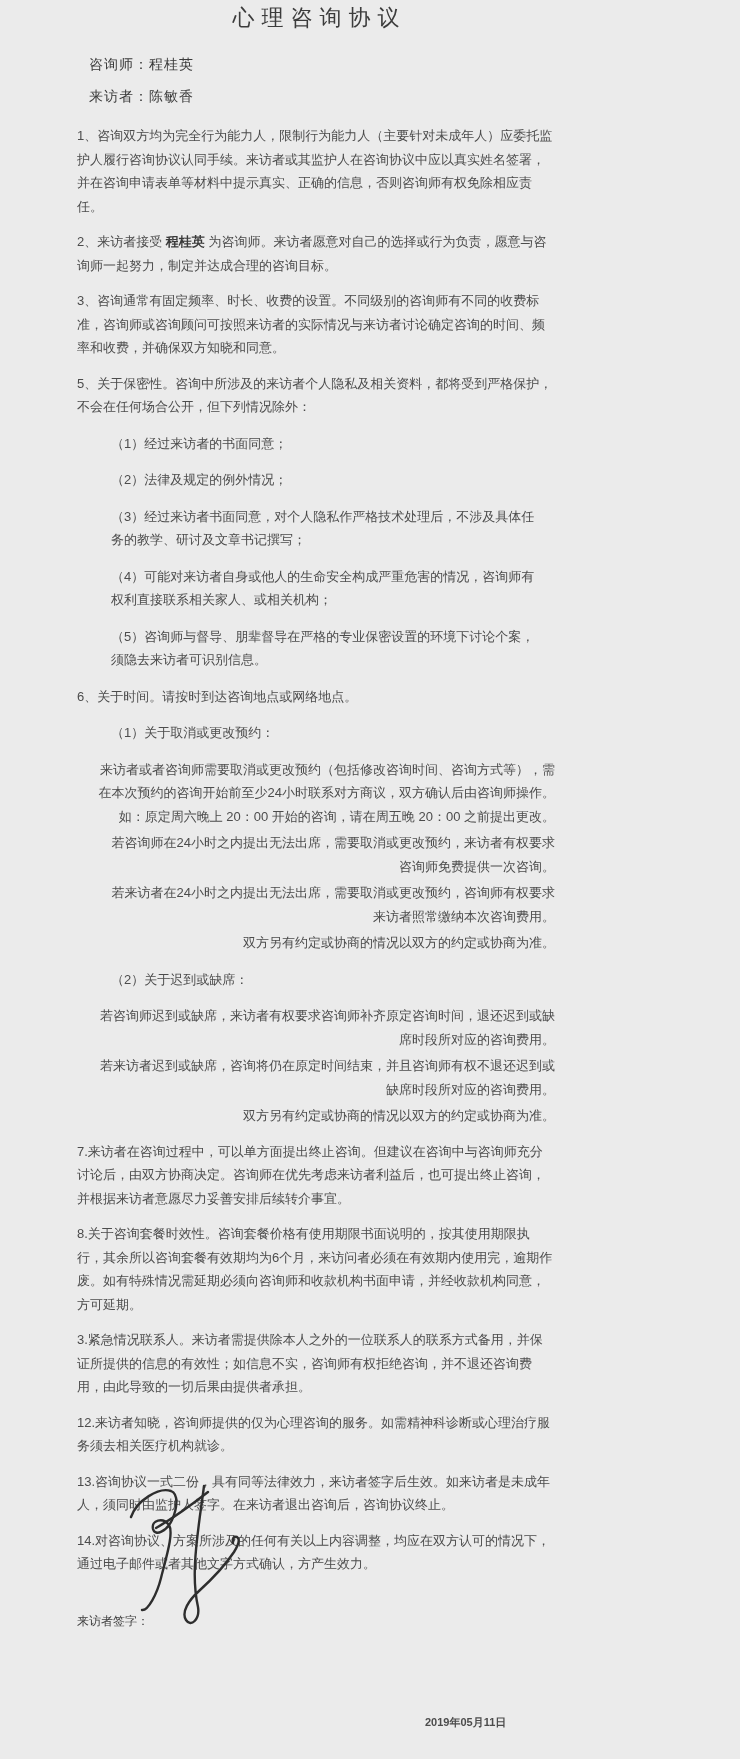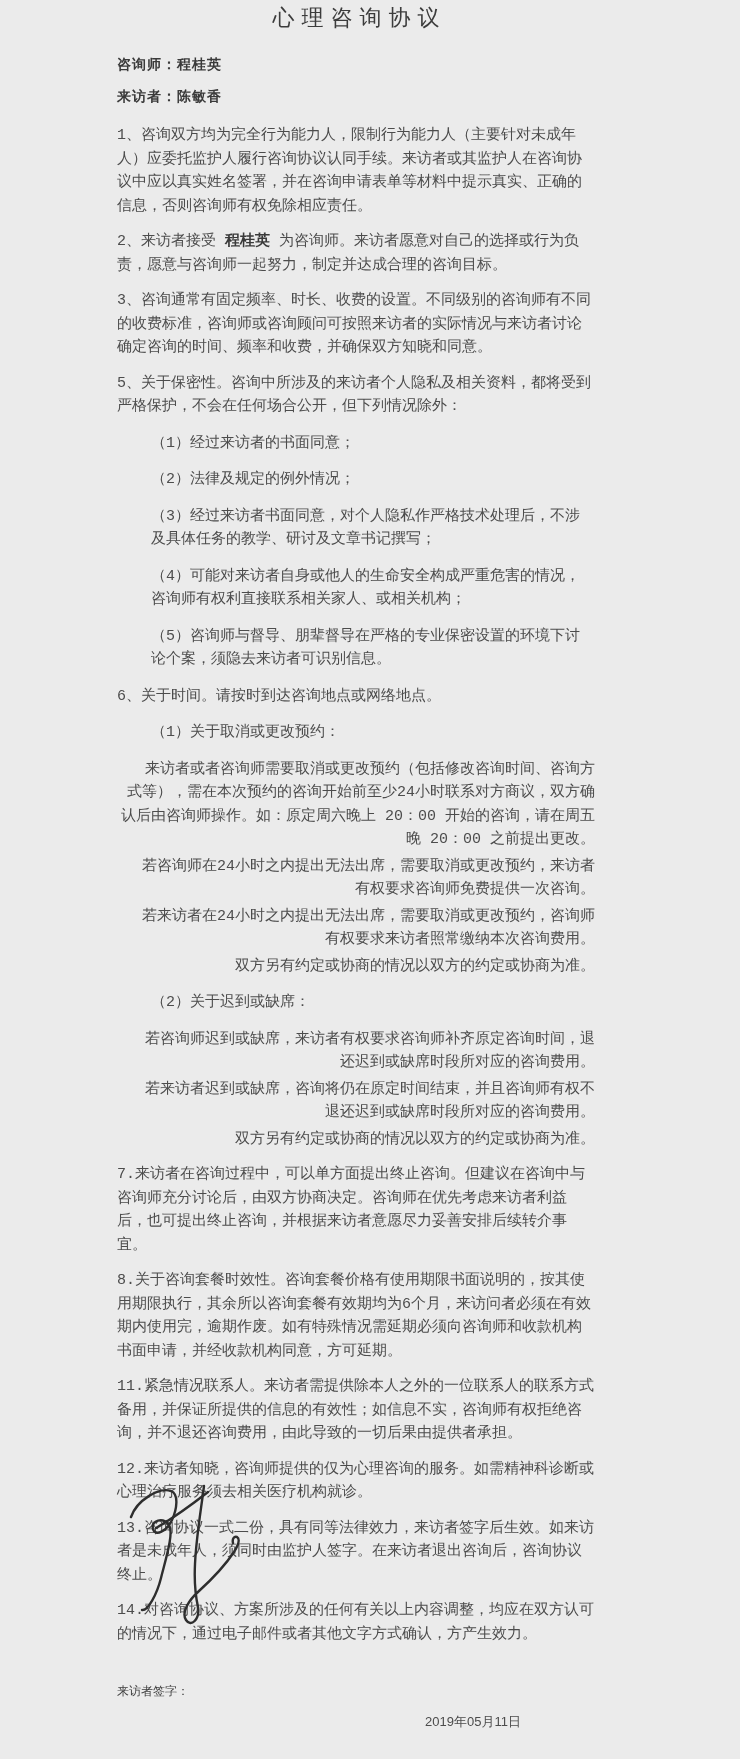--- a/index.html
+++ b/index.html
@@ -2,50 +2,50 @@
 <html lang="zh"><head>
 <meta charset="utf-8">
 <style>
   html,body{margin:0;padding:0;}
   body{
     width:740px;height:1759px;position:relative;overflow:hidden;
     background:#ebebeb;
     color:#4c4c4c;
     font-family:"Liberation Sans","DejaVu Sans",sans-serif;
   }
-  .page{width:632px;height:1759px;position:relative;padding-left:40px;}
+  .page{width:632px;height:1759px;position:relative;}
   .doc-title{
     margin:0;padding-top:4px;
     text-align:center;
     font-size:22px;font-weight:400;
     letter-spacing:7px;text-indent:7px;
     color:#3c3c3c;line-height:28px;
   }
   .content{padding:0 77px;}
   .party{
-    margin:0;font-size:14px;font-weight:700;color:#3a3a3a;
+    margin:12px;font-size:14px;font-weight:400;color:#3a3a3a;
     letter-spacing:1px;line-height:17px;
   }
   .party.first{margin-top:24px;}
   .party.second{margin-top:15px;}
   .clauses{margin-top:19px;}
-  .clauses p{font-size:15px;line-height:23.5px;font-family:Liberation Mono, monospace;}
+  .clauses p{font-size:13px;line-height:23.5px;}
   p.para{margin:12px 0 0 0;}
   p.para:first-child{margin-top:0;}
   p.sub{margin:13px;padding-left:21px;}
   p.ind{margin:0 0 3px 0;text-indent:23px;text-align:right;}
   .bold-name{font-weight:700;color:#3a3a3a;}
   .sig-label{
     margin:33px 0 0 0;
     font-size:12px;line-height:24px;color:#404040;
   }
   .signature-svg{position:absolute;left:116px;top:1484px;}
   .doc-date{
     position:absolute;left:425px;top:1710px;
-    font-size:13px;line-height:24px;color:#4c4c4c;
+    font-size:11px;line-height:24px;color:#4c4c4c;font-weight:bold;
   }
 </style>
 </head>
 <body>
 
 <div class="page">
 
   <h1 class="doc-title">心理咨询协议</h1>
 
   <div class="content">
@@ -69,21 +69,21 @@
         <p class="ind">来访者或者咨询师需要取消或更改预约（包括修改咨询时间、咨询方式等），需在本次预约的咨询开始前至少24小时联系对方商议，双方确认后由咨询师操作。如：原定周六晚上 20：00 开始的咨询，请在周五晚 20：00 之前提出更改。</p>
         <p class="ind">若咨询师在24小时之内提出无法出席，需要取消或更改预约，来访者有权要求咨询师免费提供一次咨询。</p>
         <p class="ind">若来访者在24小时之内提出无法出席，需要取消或更改预约，咨询师有权要求来访者照常缴纳本次咨询费用。</p>
         <p class="ind">双方另有约定或协商的情况以双方的约定或协商为准。</p>
         <p class="sub">（2）关于迟到或缺席：</p>
         <p class="ind">若咨询师迟到或缺席，来访者有权要求咨询师补齐原定咨询时间，退还迟到或缺席时段所对应的咨询费用。</p>
         <p class="ind">若来访者迟到或缺席，咨询将仍在原定时间结束，并且咨询师有权不退还迟到或缺席时段所对应的咨询费用。</p>
         <p class="ind">双方另有约定或协商的情况以双方的约定或协商为准。</p>
         <p class="para">7.来访者在咨询过程中，可以单方面提出终止咨询。但建议在咨询中与咨询师充分讨论后，由双方协商决定。咨询师在优先考虑来访者利益后，也可提出终止咨询，并根据来访者意愿尽力妥善安排后续转介事宜。</p>
         <p class="para">8.关于咨询套餐时效性。咨询套餐价格有使用期限书面说明的，按其使用期限执行，其余所以咨询套餐有效期均为6个月，来访问者必须在有效期内使用完，逾期作废。如有特殊情况需延期必须向咨询师和收款机构书面申请，并经收款机构同意，方可延期。</p>
-        <p class="para">11.紧急情况联系人。来访者需提供除本人之外的一位联系人的联系方式备用，并保证所提供的信息的有效性；如信息不实，咨询师有权拒绝咨询，并不退还咨询费用，由此导致的一切后果由提供者承担。</p>
+        <p class="para">3.紧急情况联系人。来访者需提供除本人之外的一位联系人的联系方式备用，并保证所提供的信息的有效性；如信息不实，咨询师有权拒绝咨询，并不退还咨询费用，由此导致的一切后果由提供者承担。</p>
         <p class="para">12.来访者知晓，咨询师提供的仅为心理咨询的服务。如需精神科诊断或心理治疗服务须去相关医疗机构就诊。</p>
         <p class="para">13.咨询协议一式二份，具有同等法律效力，来访者签字后生效。如来访者是未成年人，须同时由监护人签字。在来访者退出咨询后，咨询协议终止。</p>
         <p class="para">14.对咨询协议、方案所涉及的任何有关以上内容调整，均应在双方认可的情况下，通过电子邮件或者其他文字方式确认，方产生效力。</p>
       </div>
 
     <p class="sig-label">来访者签字：</p>
 
   </div>
 
   <svg class="signature-svg" width="136" height="150" viewBox="0 0 136 150" fill="none">

